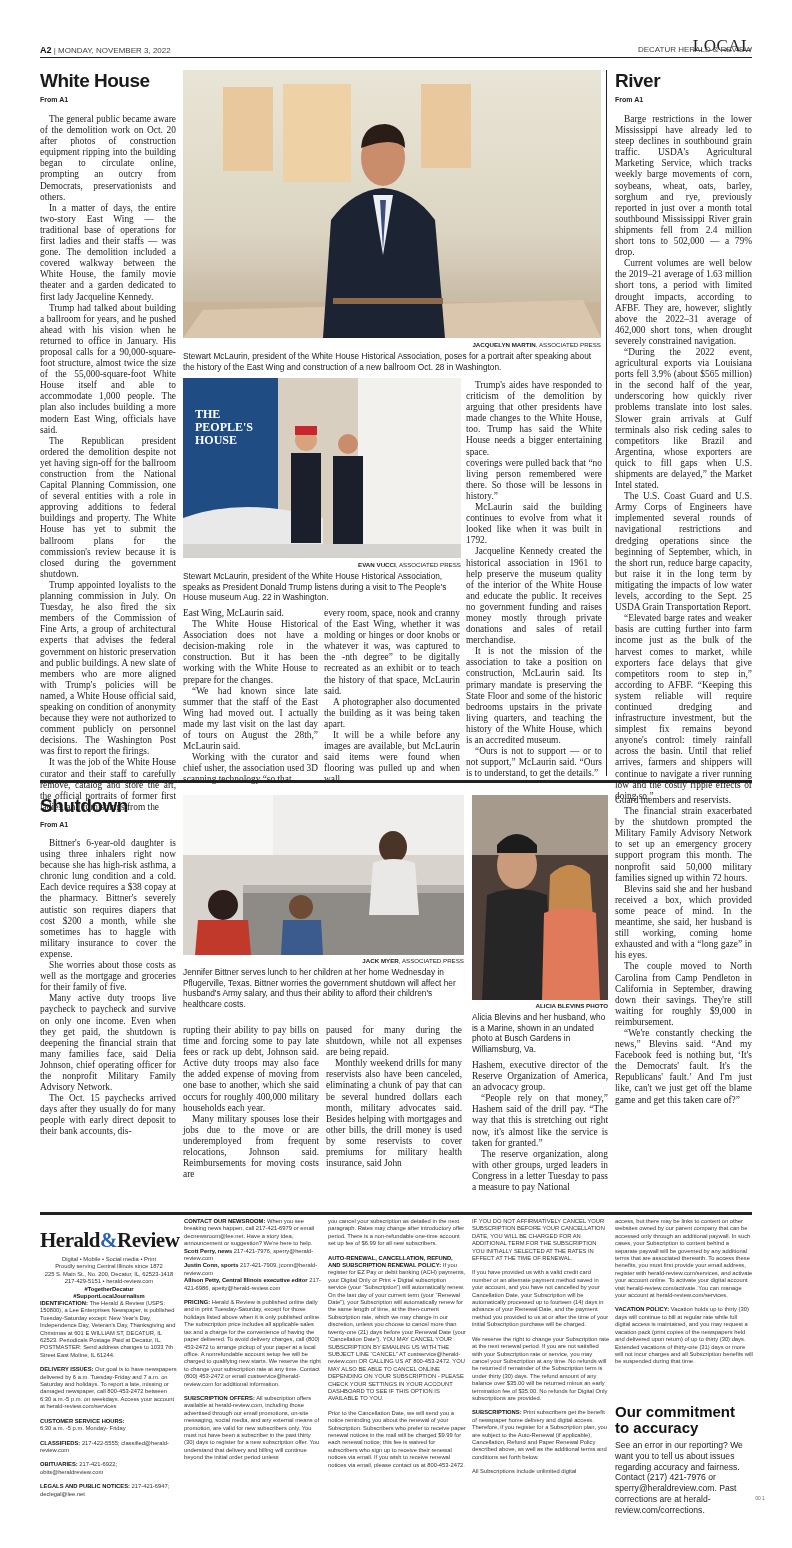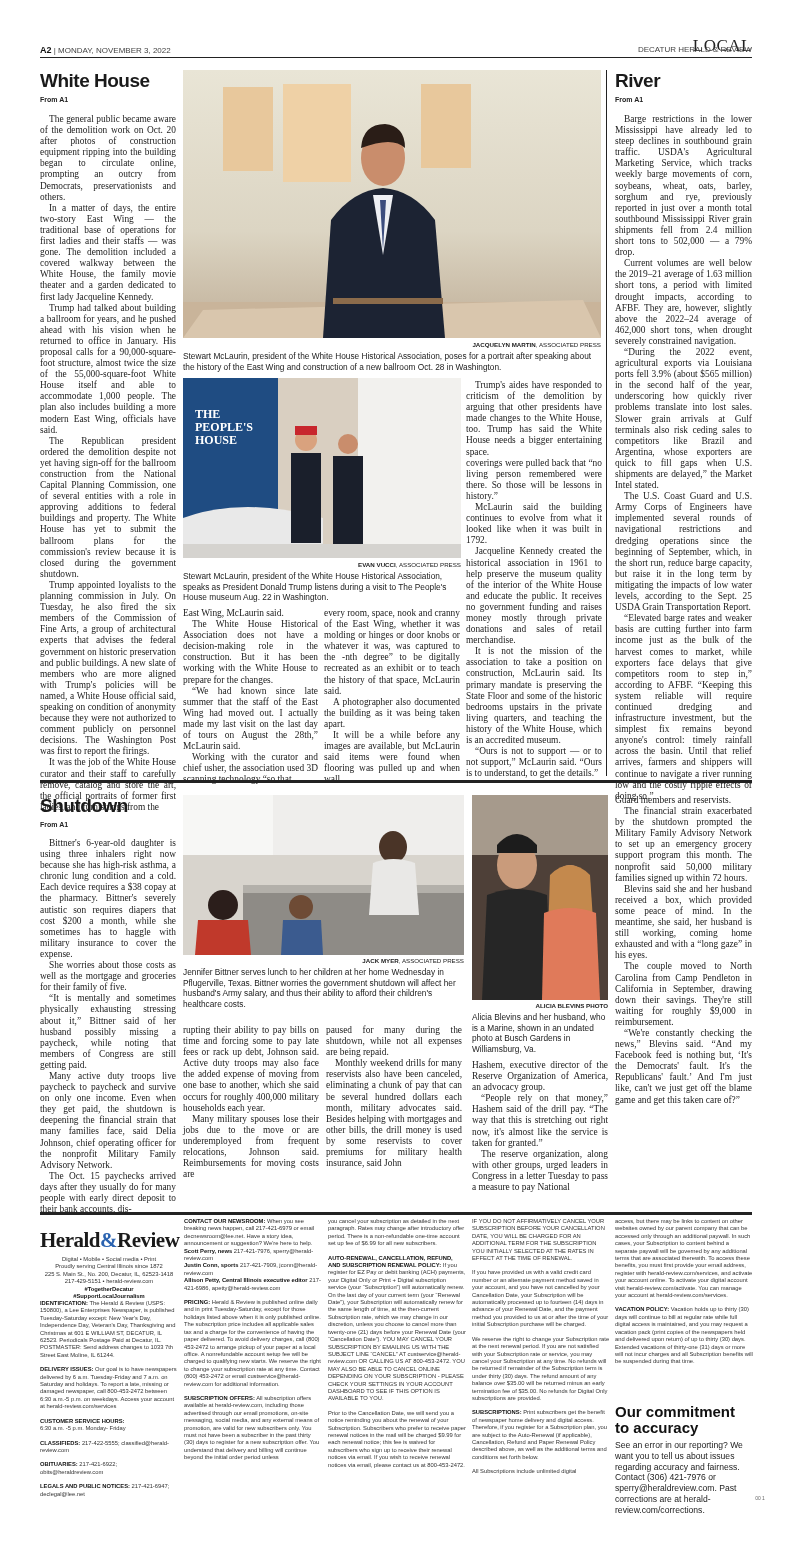--- a/index.html
+++ b/index.html
@@ -105,34 +105,33 @@
   <p>It is not the mission of the association to take a position on construction, McLaurin said. Its primary mandate is preserving the State Floor and some of the historic bedrooms upstairs in the private living quarters, and teaching the history of the White House, which is an accredited museum.</p>
   <p>“Ours is not to support — or to not support,” McLaurin said. “Ours is to understand, to get the details.”</p>
 </div>
 
 <div class="abs vrule" style="left:606px;top:70px;height:706px"></div>
 
 <div class="abs head" style="left:615px;top:70px">River</div>
 <div class="abs from" style="left:615px;top:96px">From A1</div>
 <div class="abs body" style="left:615px;top:114px;width:137px">
   <p>Barge restrictions in the lower Mississippi have already led to steep declines in southbound grain traffic. USDA's Agricultural Marketing Service, which tracks weekly barge movements of corn, soybeans, wheat, oats, barley, sorghum and rye, previously reported in just over a month total southbound Mississippi River grain shipments fell from 2.4 million short tons to 502,000 — a 79% drop.</p>
-  <p>Current volumes are well below the 2019–21 average of 1.63 million short tons, a period with limited drought impacts, according to AFBF. They are, however, slightly above the 2022–24 average of 462,000 short tons, when drought severely constrained navigation.</p>
+  <p>Current volumes are well below the 2019–21 average of 1.63 million short tons, a period with limited drought impacts, according to AFBF. They are, however, slightly above the 2022–31 average of 462,000 short tons, when drought severely constrained navigation.</p>
   <p>“During the 2022 event, agricultural exports via Louisiana ports fell 3.9% (about $565 million) in the second half of the year, underscoring how quickly river problems translate into lost sales. Slower grain arrivals at Gulf terminals also risk ceding sales to competitors like Brazil and Argentina, whose exporters are quick to fill gaps when U.S. shipments are delayed,” the Market Intel stated.</p>
   <p>The U.S. Coast Guard and U.S. Army Corps of Engineers have implemented several rounds of navigational restrictions and dredging operations since the beginning of September, which, in the short run, reduce barge capacity, but raise it in the long term by mitigating the impacts of low water levels, according to the Sept. 25 USDA Grain Transportation Report.</p>
   <p>“Elevated barge rates and weaker basis are cutting further into farm income just as the bulk of the harvest comes to market, while exporters face delays that give competitors room to step in,” according to AFBF. “Keeping this system reliable will require continued dredging and infrastructure investment, but the simplest fix remains beyond anyone's control: timely rainfall across the basin. Until that relief arrives, farmers and shippers will continue to navigate a river running low and the costly ripple effects of doing so.”</p>
 </div>
 
 <div class="abs hrule" style="left:40px;top:780px;width:712px"></div>
 
 <div class="abs head" style="left:40px;top:795px">Shutdown</div>
 <div class="abs from" style="left:40px;top:821px">From A1</div>
 <div class="abs body" style="left:40px;top:838px;width:136px">
   <p>Bittner's 6-year-old daughter is using three inhalers right now because she has high-risk asthma, a chronic lung condition and a cold. Each device requires a $38 copay at the pharmacy. Bittner's severely autistic son requires diapers that cost $200 a month, while she sometimes has to haggle with military insurance to cover the expense.</p>
   <p>She worries about those costs as well as the mortgage and groceries for their family of five.</p>
-  <p>“It is mentally and sometimes physically exhausting stressing about it,” Bittner said of her husband possibly missing a paycheck, while noting that members of Congress are still getting paid.</p>
   <p>Many active duty troops live paycheck to paycheck and survive on only one income. Even when they get paid, the shutdown is deepening the financial strain that many families face, said Delia Johnson, chief operating officer for the nonprofit Military Family Advisory Network.</p>
   <p>The Oct. 15 paychecks arrived days after they usually do for many people with early direct deposit to their bank accounts, dis-</p>
 </div>
 
 <div class="abs photo" style="left:183px;top:795px;width:281px;height:160px;background:#d8d4cd">
   <svg width="281" height="160" viewBox="0 0 281 160">
     <rect x="0" y="0" width="281" height="60" fill="#efeeec"></rect>
     <rect x="0" y="0" width="90" height="60" fill="#f7f7f5"></rect>
     <rect x="60" y="95" width="221" height="65" fill="#8e8b86"></rect>
     <rect x="60" y="90" width="221" height="8" fill="#b3b0aa"></rect>
@@ -225,14 +224,14 @@
   <p><b>SUBSCRIPTIONS:</b><span> Print subscribers get the benefit of newspaper home delivery and digital access. Therefore, if you register for a Subscription plan, you are subject to the Auto-Renewal (if applicable), Cancellation, Refund and Paper Renewal Policy described above, as well as the additional terms and conditions set forth below.</span></p>
   <p>All Subscriptions include unlimited digital</p>
 </div>
 
 <div class="abs fine" style="left:615px;top:1218px;width:138px">
   <p>access, but there may be links to content on other websites owned by our parent company that can be accessed only through an additional paywall. In such cases, your Subscription to content behind a separate paywall will be governed by any additional terms that are associated therewith. To access these benefits, you must first provide your email address, register with herald-review.com/services, and activate your account online. To activate your digital account visit herald-review.com/activate. You can manage your account at herald-review.com/services.</p>
   <p><b>VACATION POLICY:</b><span> Vacation holds up to thirty (30) days will continue to bill at regular rate while full digital access is maintained, and you may request a vacation pack (print copies of the newspapers held and delivered upon return) of up to thirty (30) days. Extended vacations of thirty-one (31) days or more will not incur charges and all Subscription benefits will be suspended during that time.</span></p>
 </div>
 
 <div class="abs commit-h" style="left:615px;top:1404px;width:130px">Our commitment to accuracy</div>
-<div class="abs commit-b" style="left:615px;top:1440px;width:130px">See an error in our reporting? We want you to tell us about issues regarding accuracy and fairness. Contact (306) 421-7976 or sperry@heraldreview.com. Past corrections are at herald-review.com/corrections.</div>
+<div class="abs commit-b" style="left:615px;top:1440px;width:130px">See an error in our reporting? We want you to tell us about issues regarding accuracy and fairness. Contact (217) 421-7976 or sperry@heraldreview.com. Past corrections are at herald-review.com/corrections.</div>
 <div class="abs" style="left:754px;top:1495px;width:12px;font-family:'Liberation Sans',sans-serif;font-size:5px;color:#666;text-align:center">00 1</div>
 
 </body></html>

